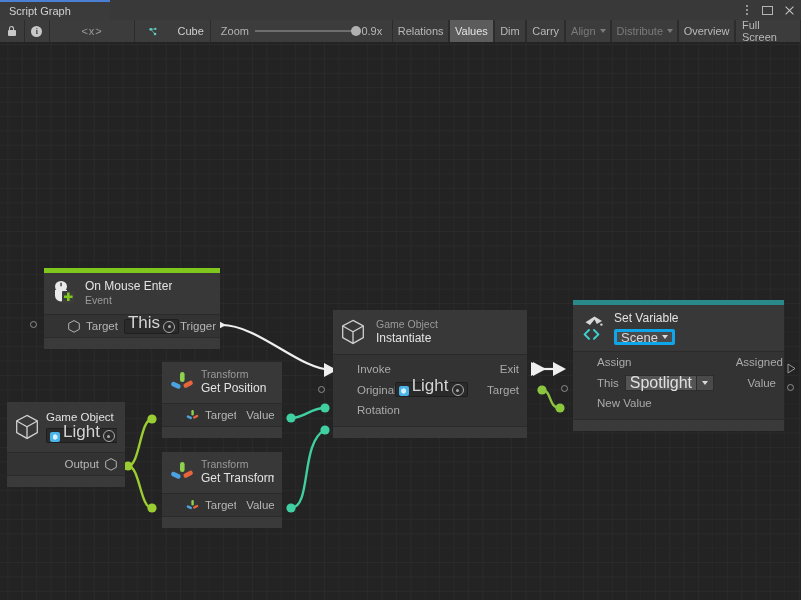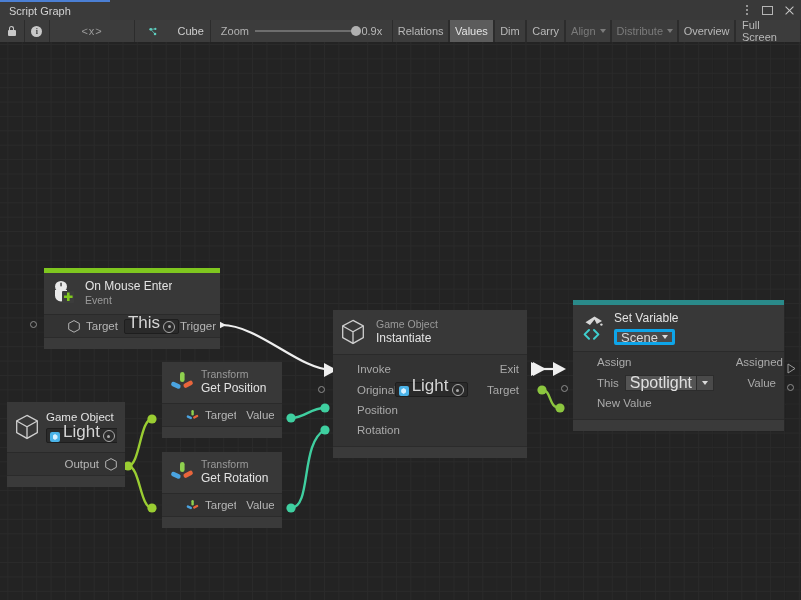--- a/index.html
+++ b/index.html
@@ -364,21 +364,21 @@
       <div class="node-head">
         <span class="ico ico-transform">
           <svg viewBox="0 0 24 24" width="24" height="24">
             <rect x="10" y="2" width="4.6" height="10" rx="2.3" fill="#8fd14f"></rect>
             <rect x="1" y="13" width="10" height="4.6" rx="2.3" fill="#4aa3e0" transform="rotate(25 6 15)"></rect>
             <rect x="13" y="12" width="10" height="4.6" rx="2.3" fill="#e8653c" transform="rotate(-28 18 14)"></rect>
           </svg>
         </span>
         <span class="node-head-txt">
           <span class="node-sub">Transform</span>
-          <span class="node-title">Get Rotation</span>
+          <span class="node-title">Get Transform</span>
         </span>
       </div>
       <div class="node-body">
         <div class="row">
           <span class="ico" style="width:13px;margin-right:6px">
             <svg viewBox="0 0 14 14" width="13" height="13">
               <rect x="5.8" y="1" width="2.6" height="6" rx="1.3" fill="#8fd14f"></rect>
               <rect x="0.6" y="7.6" width="6" height="2.6" rx="1.3" fill="#4aa3e0" transform="rotate(25 3.6 8.9)"></rect>
               <rect x="7.4" y="7" width="6" height="2.6" rx="1.3" fill="#e8653c" transform="rotate(-28 10.4 8.3)"></rect>
             </svg>
@@ -410,23 +410,20 @@
         </div>
         <div class="row" style="height:21px">
           <span class="lbl dimmer">Original</span>
           <span class="chip" style="margin-left:-2px">
             <span class="chip-obj-ico"></span>
             <span>Light</span>
             <span class="dot-target"></span>
           </span>
           <span class="spacer"></span>
           <span class="lbl dimmer">Target</span>
-        </div>
-        <div class="row" style="height:20px">
-          <span class="lbl dimmer">Position</span>
         </div>
         <div class="row" style="height:20px">
           <span class="lbl dimmer">Rotation</span>
         </div>
       </div>
       <div class="node-foot"></div>
     </div>
 
     <div class="port" style="left:318px;top:344px">
       <div class="port-circle"></div>

